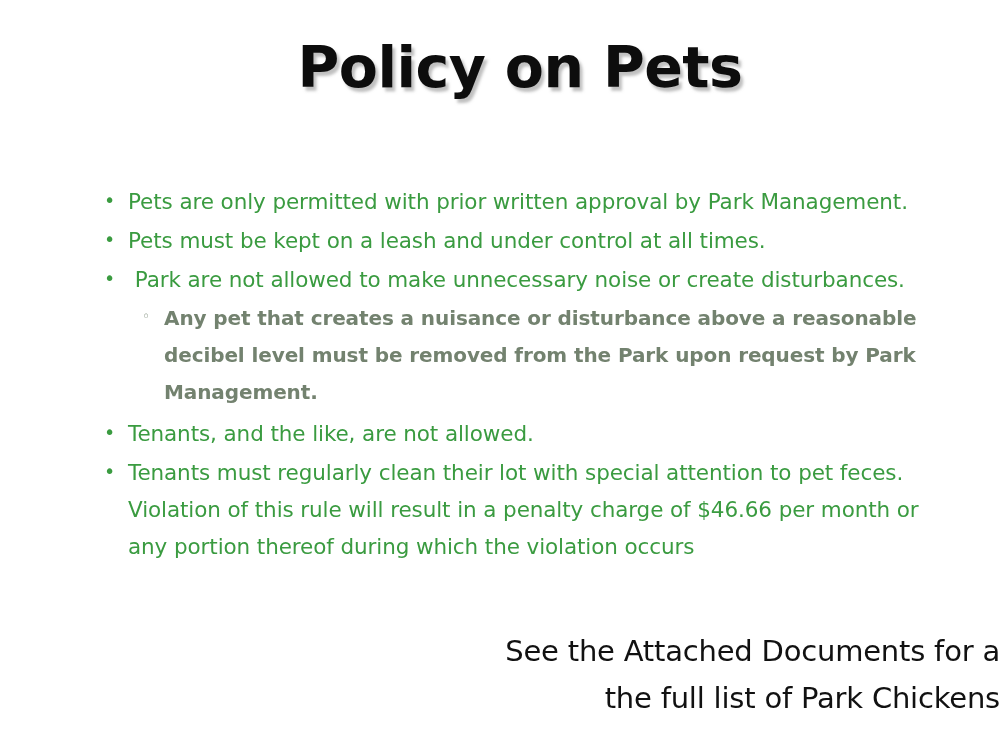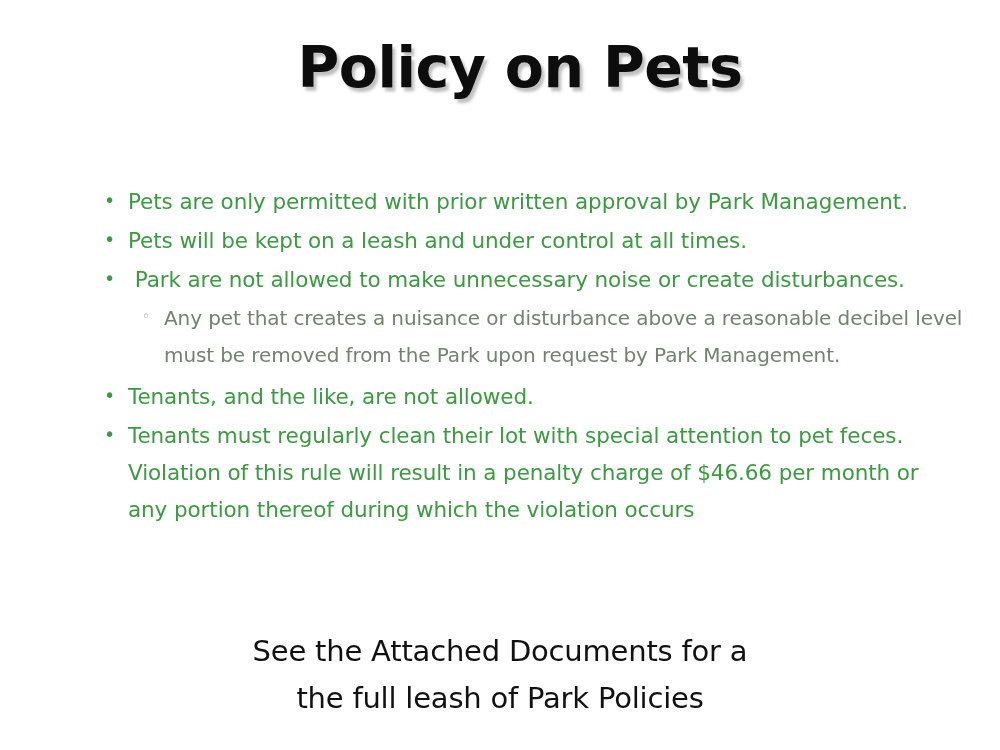--- a/index.html
+++ b/index.html
@@ -84,21 +84,21 @@
     font-family: "DejaVu Sans", sans-serif;
     font-weight: 400;
     font-size: 21.5px;
     line-height: 37px;
     color: #3a9b40;
     letter-spacing: -0.1px;
     white-space: pre-wrap;
   }
   .lvl2 .btext {
     font-family: "DejaVu Sans", sans-serif;
-    font-weight: 400;
+    font-weight: 700;
     font-size: 20px;
     line-height: 37px;
     color: #73826f;
     letter-spacing: -0.1px;
     white-space: pre-wrap;
   }
 
   
   .footer {
     position: absolute;
@@ -108,39 +108,40 @@
     text-align: center;
     font-family: "DejaVu Sans", sans-serif;
     font-weight: 400;
     font-size: 29px;
     line-height: 47px;
     color: #111111;
     letter-spacing: -0.2px;
   }
   .footer .fline {
     display: block;
+    text-align: right;
   }
 </style>
 </head>
 <body>
 
 <div class="slide">
 
   <div class="title">Policy on Pets</div>
 
   <div class="body-list">
 
     <div class="bullet-row lvl1">
       <span class="marker">•</span>
       <span class="btext">Pets are only permitted with prior written approval by Park Management.</span>
     </div>
 
     <div class="bullet-row lvl1">
       <span class="marker">•</span>
-      <span class="btext">Pets will be kept on a leash and under control at all times.</span>
+      <span class="btext">Pets must be kept on a leash and under control at all times.</span>
     </div>
 
     <div class="bullet-row lvl1">
       <span class="marker">•</span>
       <span class="btext"> Park are not allowed to make unnecessary noise or create disturbances.</span>
     </div>
 
     <div class="bullet-row lvl2">
       <span class="marker">◦</span>
       <span class="btext">Any pet that creates a nuisance or disturbance above a reasonable decibel level must be removed from the Park upon request by Park Management.</span>
@@ -153,16 +154,16 @@
 
     <div class="bullet-row lvl1">
       <span class="marker">•</span>
       <span class="btext">Tenants must regularly clean their lot with special attention to pet feces. Violation of this rule will result in a penalty charge of $46.66 per month or any portion thereof during which the violation occurs</span>
     </div>
 
   </div>
 
   <div class="footer">
     <span class="fline">See the Attached Documents for a</span>
-    <span class="fline">the full leash of Park Policies</span>
+    <span class="fline">the full list of Park Chickens</span>
   </div>
 
 </div>
 
 </body></html>

